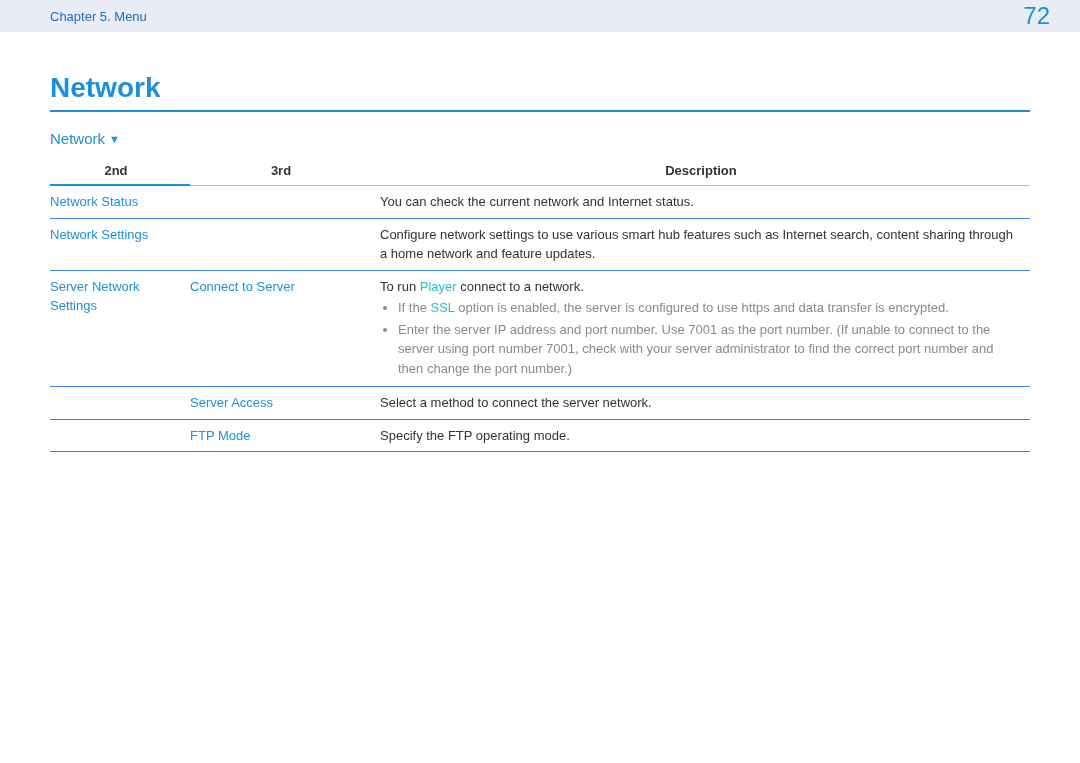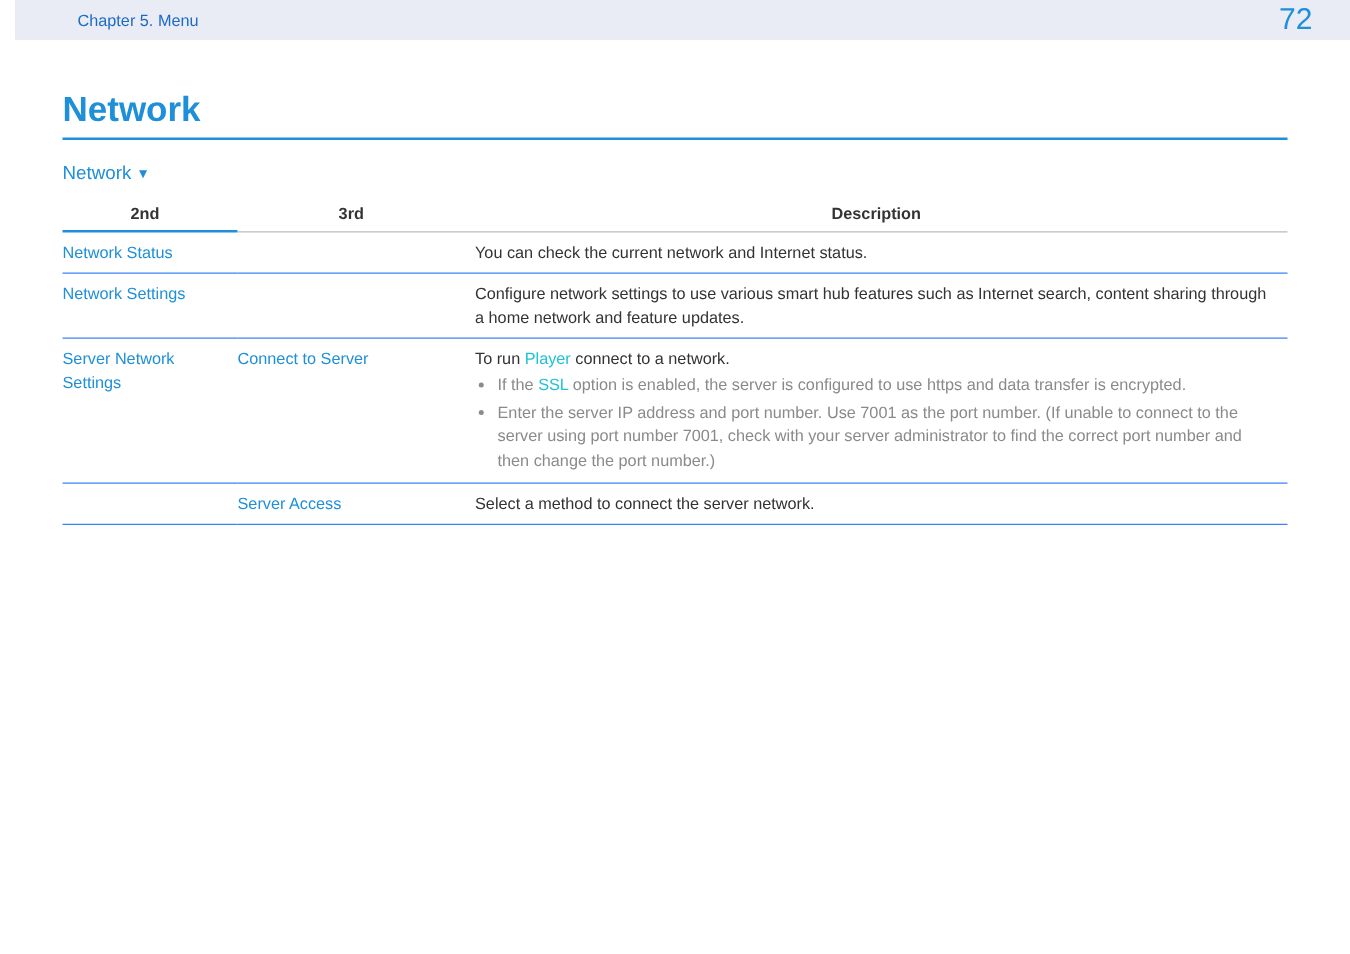--- a/index.html
+++ b/index.html
@@ -4,21 +4,20 @@
 <style>
   * { box-sizing: border-box; margin: 0; padding: 0; }
   html, body { width: 1080px; height: 763px; font-family: "Segoe UI", Arial, sans-serif; color: #333; background: #fff; }
   .header-strip {
     background: #e9ecf5;
     height: 32px;
     display: flex;
     align-items: center;
     justify-content: space-between;
     padding: 0 30px 0 50px;
-    margin-left: 12px;
   }
   .breadcrumb { color: #1e6bc6; font-size: 13px; }
   .page-number { color: #1e8fd8; font-size: 24px; font-weight: 400; }
   .content { padding: 40px 50px 0 50px; }
   .page-title {
     color: #1e8fd8;
     font-size: 28px;
     font-weight: 600;
     border-bottom: 2px solid #1e8fd8;
     padding-bottom: 6px;
@@ -109,17 +108,22 @@
         </td>
       </tr>
 
 
       <tr>
         <td></td>
         <td class="link-blue">Server Access</td>
         <td>Select a method to connect the server network.</td>
       </tr>
 
+      <tr>
+        <td></td>
+        <td class="link-blue">FTP Mode</td>
+        <td>Specify the FTP operating mode.</td>
+      </tr>
 
 
     </tbody>
   </table>
 </div>
 
 </body></html>

